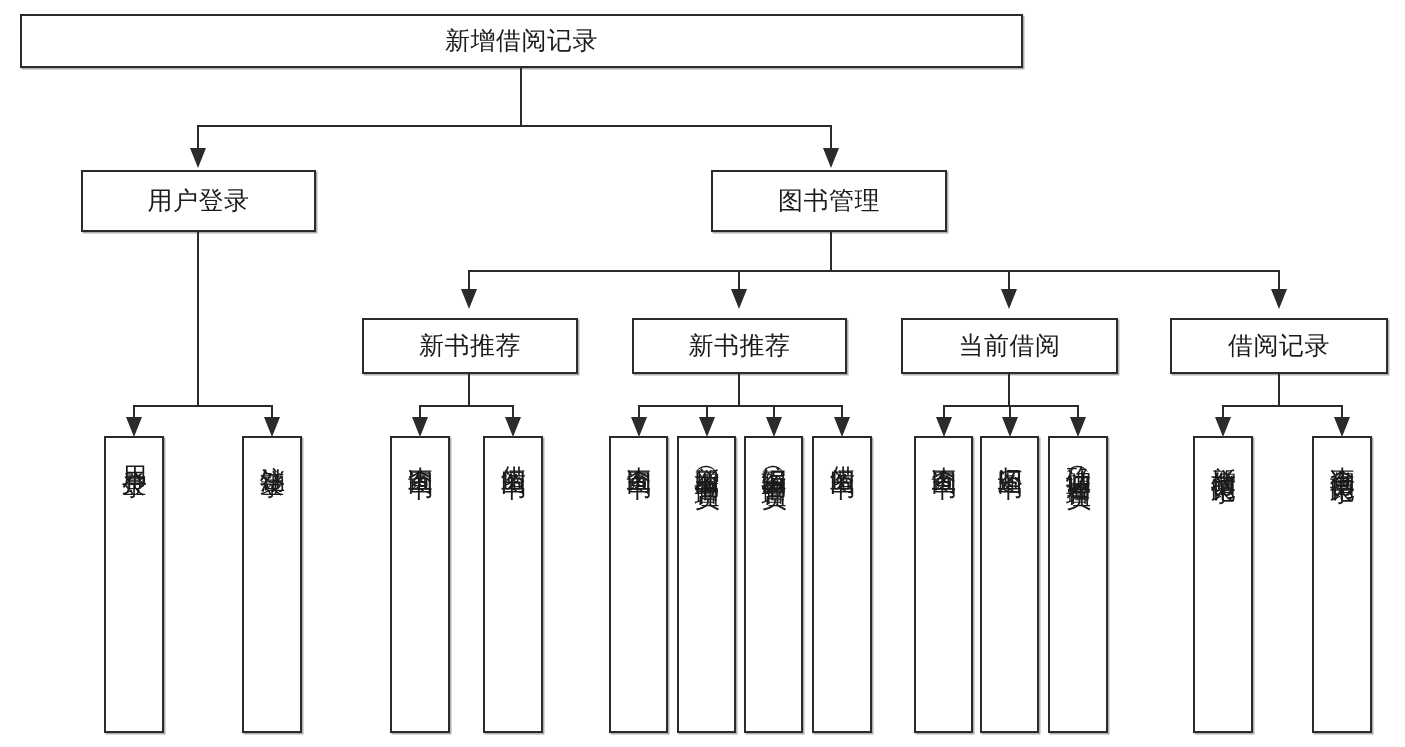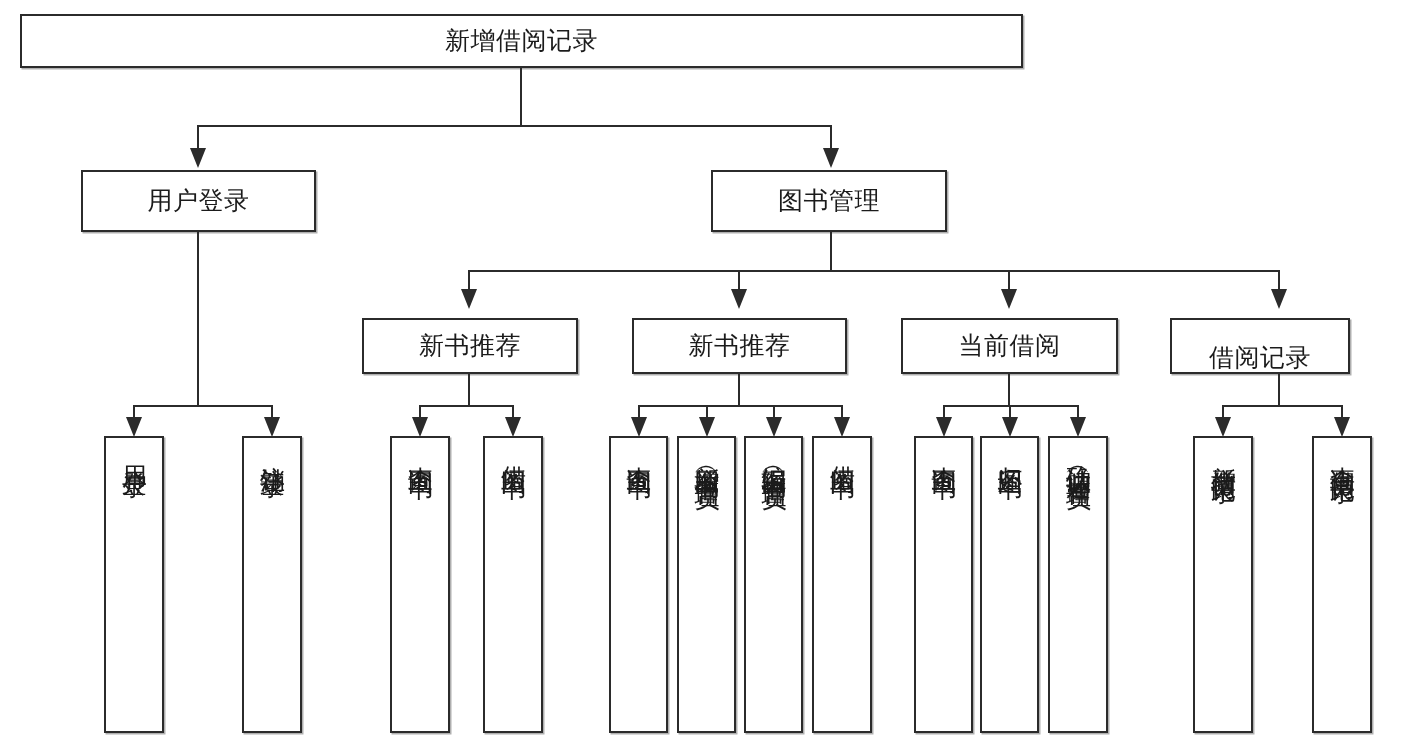--- a/index.html
+++ b/index.html
@@ -97,21 +97,21 @@
 
   <div class="node h" style="left:362px;top:318px;width:216px;height:56px;">
     <span class="label">新书推荐</span>
   </div>
   <div class="node h" style="left:632px;top:318px;width:215px;height:56px;">
     <span class="label">新书推荐</span>
   </div>
   <div class="node h" style="left:901px;top:318px;width:217px;height:56px;">
     <span class="label">当前借阅</span>
   </div>
-  <div class="node h" style="left:1170px;top:318px;width:180px;height:56px;align-items:flex-end;">
+  <div class="node h" style="left:1170px;top:318px;width:218px;height:56px;">
     <span class="label">借阅记录</span>
   </div>
 
   <div class="line v" style="left:468px;top:374px;height:31px;"></div>
   <div class="line h" style="left:419px;top:405px;width:95px;"></div>
   <div class="line v" style="left:419px;top:405px;height:13px;"></div>
   <div class="arrow" style="left:412px;top:417px;"></div>
   <div class="line v" style="left:512px;top:405px;height:13px;"></div>
   <div class="arrow" style="left:505px;top:417px;"></div>
 

